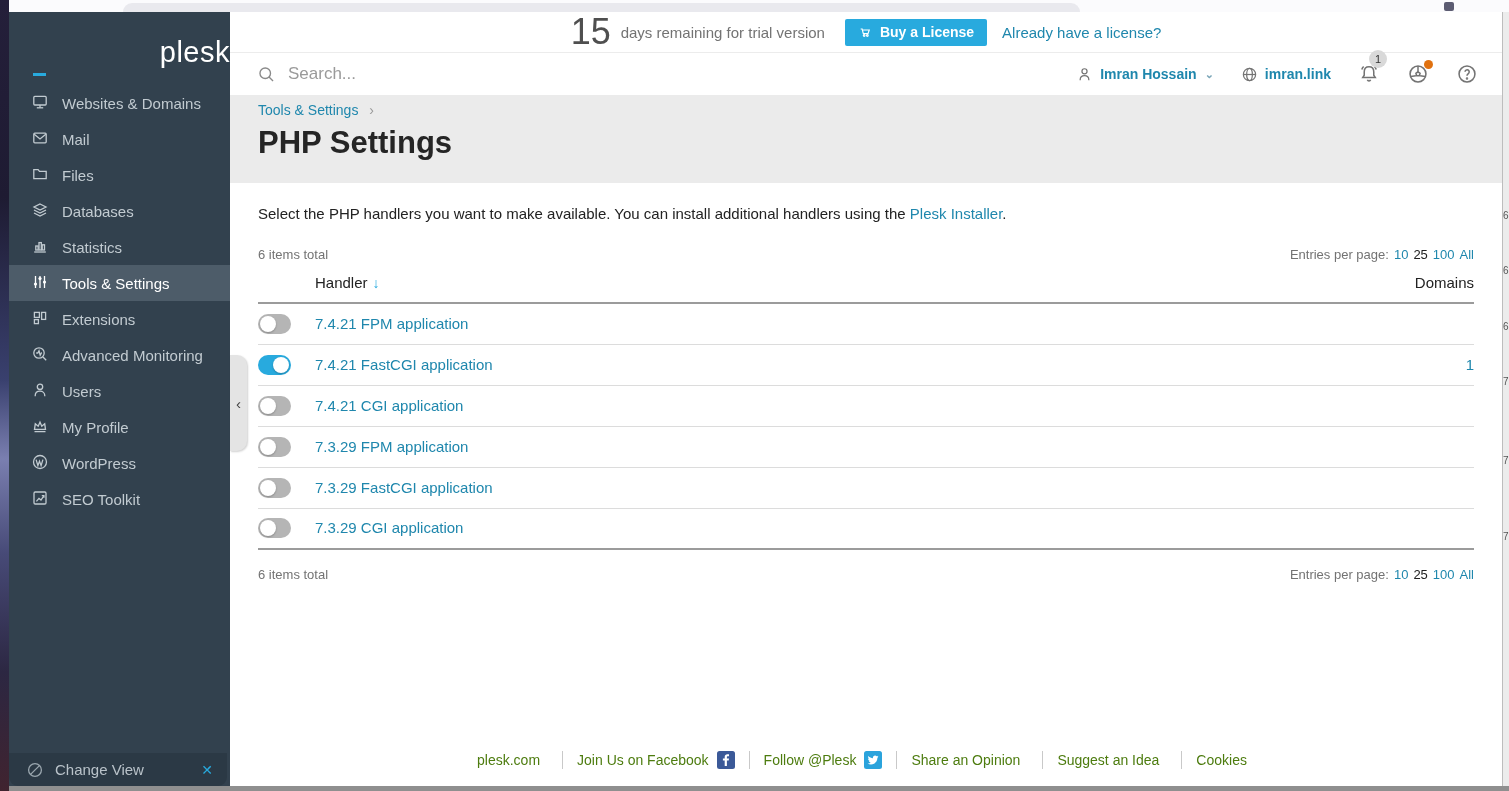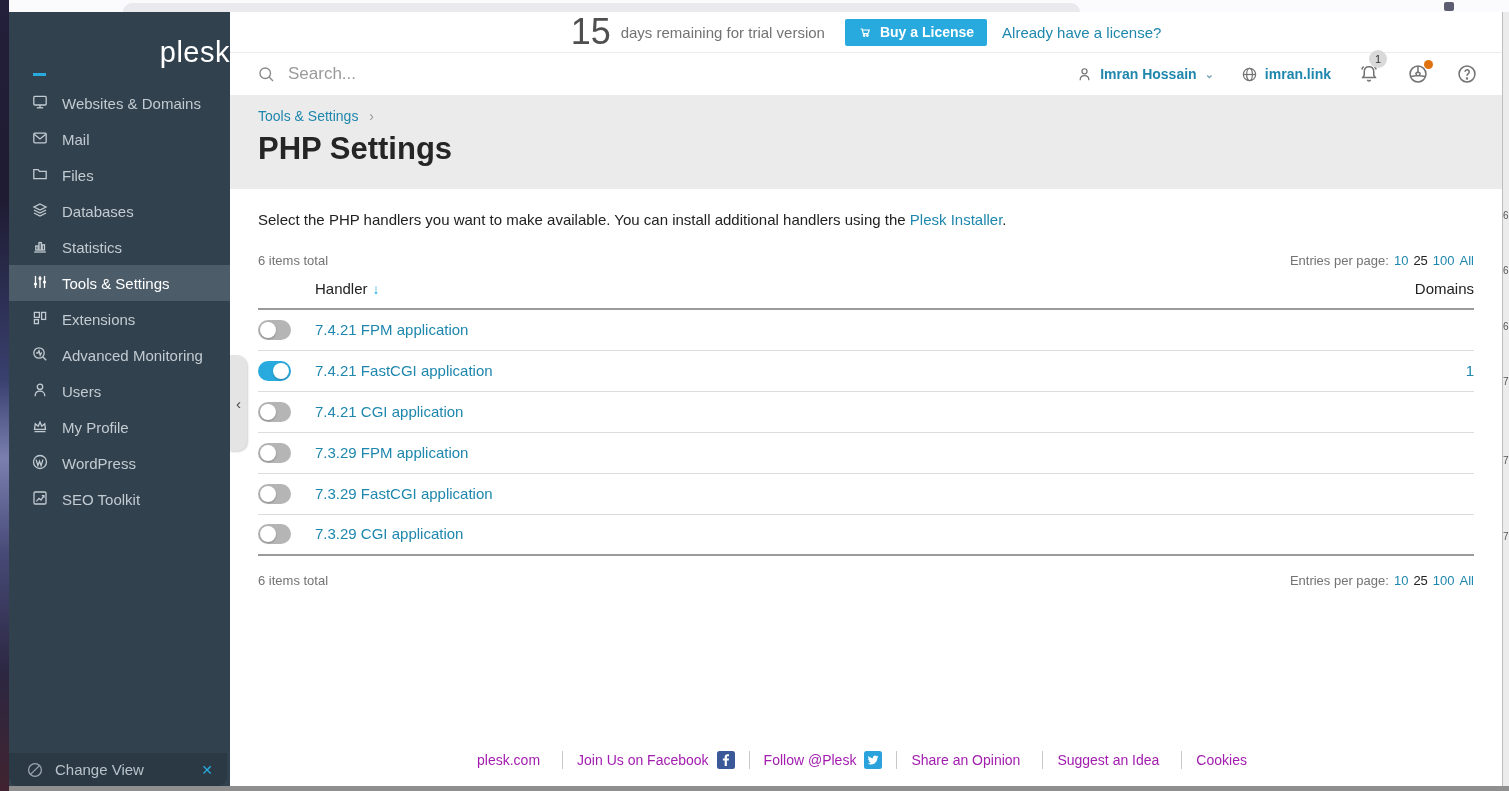--- a/index.html
+++ b/index.html
@@ -55,21 +55,21 @@
   .top-right { margin-left:auto; display:flex; align-items:center; gap:27px; }
   .tr-link { display:flex; align-items:center; gap:7px; font-size:14px; font-weight:bold; color:#1f87ad; cursor:pointer; }
   .tr-link svg { width:17px; height:17px; stroke:#737373; fill:none; stroke-width:1.3; }
   .caret { font-size:11px; color:#7ba6b8; margin-left:1px; }
   .icon-btn { position:relative; cursor:pointer; display:flex; }
   .icon-btn > svg { width:22px; height:22px; stroke:#737373; fill:none; stroke-width:1.25; }
   .bell-badge { position:absolute; top:-13px; left:11px; width:18px; height:18px; border-radius:50%; background:#d9d9d9;
     color:#333; font-size:11px; display:flex; align-items:center; justify-content:center; }
   .orange-dot { position:absolute; top:-3px; right:-4px; width:9px; height:9px; border-radius:50%; background:#e0710f; }
 
-  .page-header { background:#ebebeb; padding:13px 28px 22px; }
+  .page-header { background:#ebebeb; padding:7px 28px 22px; }
   .breadcrumb { font-size:14px; }
   .breadcrumb a { color:#1f87ad; text-decoration:none; cursor:pointer; }
   .crumb-sep { color:#999; margin-left:7px; }
   .page-title { margin-top:7px; font-size:31px; font-weight:600; color:#252525; }
 
   .content { flex:1; display:flex; flex-direction:column; padding:0 28px; }
   .description { margin-top:22px; font-size:15px; color:#222; }
   .description a { color:#1f87ad; text-decoration:none; cursor:pointer; }
 
   .list-toolbar { display:flex; justify-content:space-between; align-items:baseline; font-size:13px; color:#737373; }
@@ -90,21 +90,21 @@
   td.col-name a { font-size:15px; color:#1f87ad; text-decoration:none; cursor:pointer; }
   td.col-domains a { font-size:15px; color:#1f87ad; text-decoration:none; cursor:pointer; }
   .toggle { position:relative; display:inline-block; width:33px; height:20px; border-radius:10px; background:#b5b5b5; cursor:pointer; vertical-align:middle; }
   .toggle .knob { position:absolute; top:2px; left:2px; width:16px; height:16px; border-radius:50%; background:#fff; box-shadow:0 1px 2px rgba(0,0,0,.25); }
   .toggle.on { background:#28aade; }
   .toggle.on .knob { left:auto; right:2px; }
 
   .footer { margin-top:auto; padding:13px 0 17px; display:flex; justify-content:center; list-style:none; }
   .footer li { display:flex; align-items:center; gap:8px; padding:0 14px; font-size:14px; line-height:18px; }
   .footer li + li { border-left:1px solid #c9c9c9; }
-  .footer a { color:#a21caf; text-decoration:none; cursor:pointer; display:flex; align-items:flex-start; gap:8px; }
+  .footer a { color:#4d7c0f; text-decoration:none; cursor:pointer; display:flex; align-items:flex-start; gap:8px; }
   .footer .sbadge svg { width:18px; height:18px; display:block; }
 </style>
 </head>
 <body>
 
 <div class="screen">
 
   <div class="chrome">
     <div class="chrome-pill"></div>
     <div class="chrome-ext"></div>

